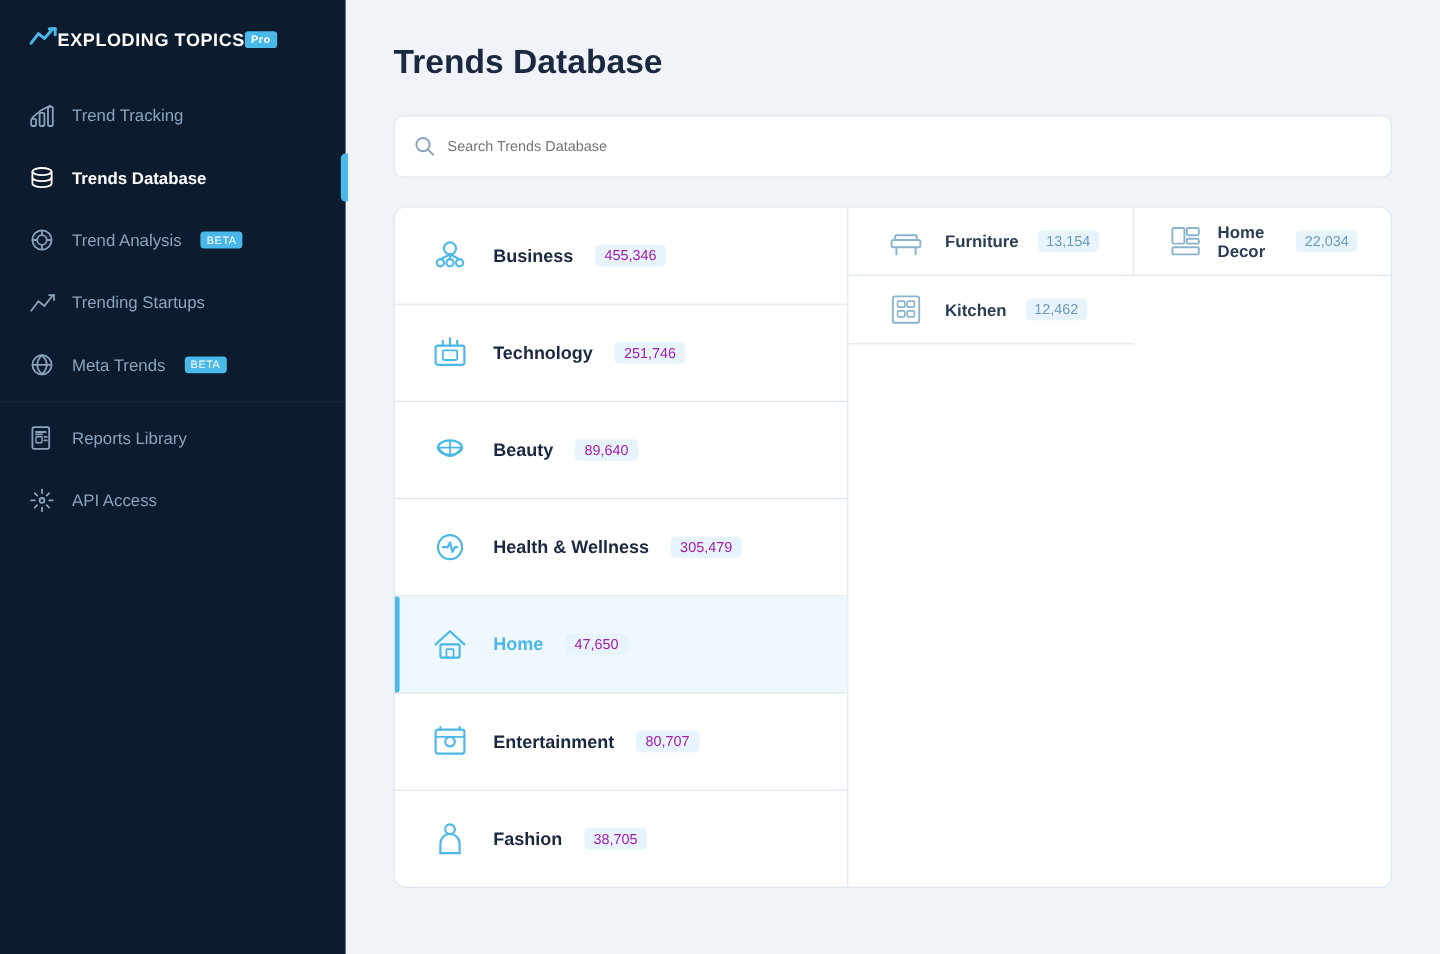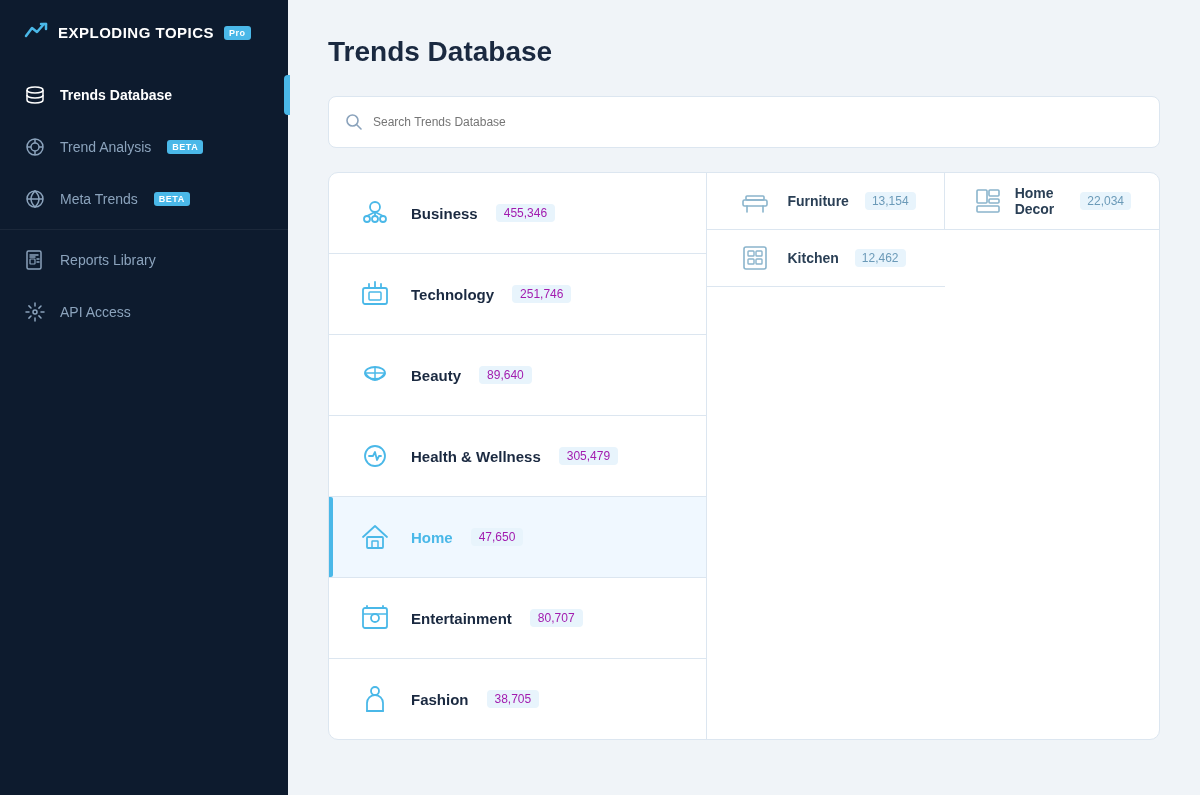--- a/index.html
+++ b/index.html
@@ -14,21 +14,20 @@
       display: flex;
       flex-direction: column;
       padding: 0;
       position: relative;
       z-index: 2;
     }
     .logo-area {
       padding: 20px 24px 24px;
       display: flex;
       align-items: center;
-      gap: 10px;
     }
     .logo-icon {
       color: #4ab8e8;
       font-size: 20px;
     }
     .logo-text {
       font-weight: 800;
       font-size: 15px;
       letter-spacing: 0.5px;
       color: #fff;
@@ -79,21 +78,21 @@
       height: 22px;
       display: flex;
       align-items: center;
       justify-content: center;
       flex-shrink: 0;
     }
     .beta-badge {
       background: #4ab8e8;
       color: #fff;
       font-size: 9px;
-      font-weight: 700;
+      font-weight: 400;
       padding: 2px 5px;
       border-radius: 3px;
       letter-spacing: 0.5px;
       margin-left: 2px;
     }
     .nav-divider {
       height: 1px;
       background: rgba(255,255,255,0.06);
       margin: 4px 0;
     }
@@ -259,20 +258,31 @@
         <line x1="17" y1="4" x2="22" y2="4" stroke="#4ab8e8" stroke-width="2.5" stroke-linecap="round"></line>
         <line x1="22" y1="4" x2="22" y2="9" stroke="#4ab8e8" stroke-width="2.5" stroke-linecap="round"></line>
       </svg>
     </span>
     <span class="logo-text">EXPLODING TOPICS</span>
     <span class="pro-badge">Pro</span>
   </div>
 
   <ul class="nav-list">
 
+    <li class="nav-item">
+      <span class="nav-icon">
+        <svg width="22" height="22" viewBox="0 0 22 22" fill="none">
+          <rect x="2" y="14" width="4" height="6" rx="1" stroke="currentColor" stroke-width="1.5"></rect>
+          <rect x="9" y="9" width="4" height="11" rx="1" stroke="currentColor" stroke-width="1.5"></rect>
+          <rect x="16" y="4" width="4" height="16" rx="1" stroke="currentColor" stroke-width="1.5"></rect>
+          <polyline points="3,13 10,7 18,3" stroke="currentColor" stroke-width="1.5" fill="none" stroke-linecap="round"></polyline>
+        </svg>
+      </span>
+      <span>Trend Tracking</span>
+    </li>
 
     <li class="nav-item active">
       <span class="nav-icon">
         <svg width="22" height="22" viewBox="0 0 22 22" fill="none">
           <ellipse cx="11" cy="6" rx="8" ry="3" stroke="currentColor" stroke-width="1.5"></ellipse>
           <path d="M3 6v5c0 1.66 3.58 3 8 3s8-1.34 8-3V6" stroke="currentColor" stroke-width="1.5"></path>
           <path d="M3 11v5c0 1.66 3.58 3 8 3s8-1.34 8-3v-5" stroke="currentColor" stroke-width="1.5"></path>
         </svg>
       </span>
       <span>Trends Database</span>
@@ -286,20 +296,30 @@
           <line x1="11" y1="3" x2="11" y2="7" stroke="currentColor" stroke-width="1.5"></line>
           <line x1="11" y1="15" x2="11" y2="19" stroke="currentColor" stroke-width="1.5"></line>
           <line x1="3" y1="11" x2="7" y2="11" stroke="currentColor" stroke-width="1.5"></line>
           <line x1="15" y1="11" x2="19" y2="11" stroke="currentColor" stroke-width="1.5"></line>
         </svg>
       </span>
       <span>Trend Analysis</span>
       <span class="beta-badge">BETA</span>
     </li>
 
+    <li class="nav-item">
+      <span class="nav-icon">
+        <svg width="22" height="22" viewBox="0 0 22 22" fill="none">
+          <polyline points="2,18 8,10 13,14 20,5" stroke="currentColor" stroke-width="1.5" fill="none" stroke-linecap="round" stroke-linejoin="round"></polyline>
+          <line x1="17" y1="5" x2="21" y2="5" stroke="currentColor" stroke-width="1.5" stroke-linecap="round"></line>
+          <line x1="21" y1="5" x2="21" y2="9" stroke="currentColor" stroke-width="1.5" stroke-linecap="round"></line>
+        </svg>
+      </span>
+      <span>Trending Startups</span>
+    </li>
 
 
     <li class="nav-item">
       <span class="nav-icon">
         <svg width="22" height="22" viewBox="0 0 22 22" fill="none">
           <circle cx="11" cy="11" r="8" stroke="currentColor" stroke-width="1.5"></circle>
           <path d="M11 3C11 3 7 7 7 11s4 8 4 8" stroke="currentColor" stroke-width="1.5" stroke-linecap="round"></path>
           <path d="M11 3C11 3 15 7 15 11s-4 8-4 8" stroke="currentColor" stroke-width="1.5" stroke-linecap="round"></path>
           <line x1="3" y1="11" x2="19" y2="11" stroke="currentColor" stroke-width="1.5"></line>
         </svg>

